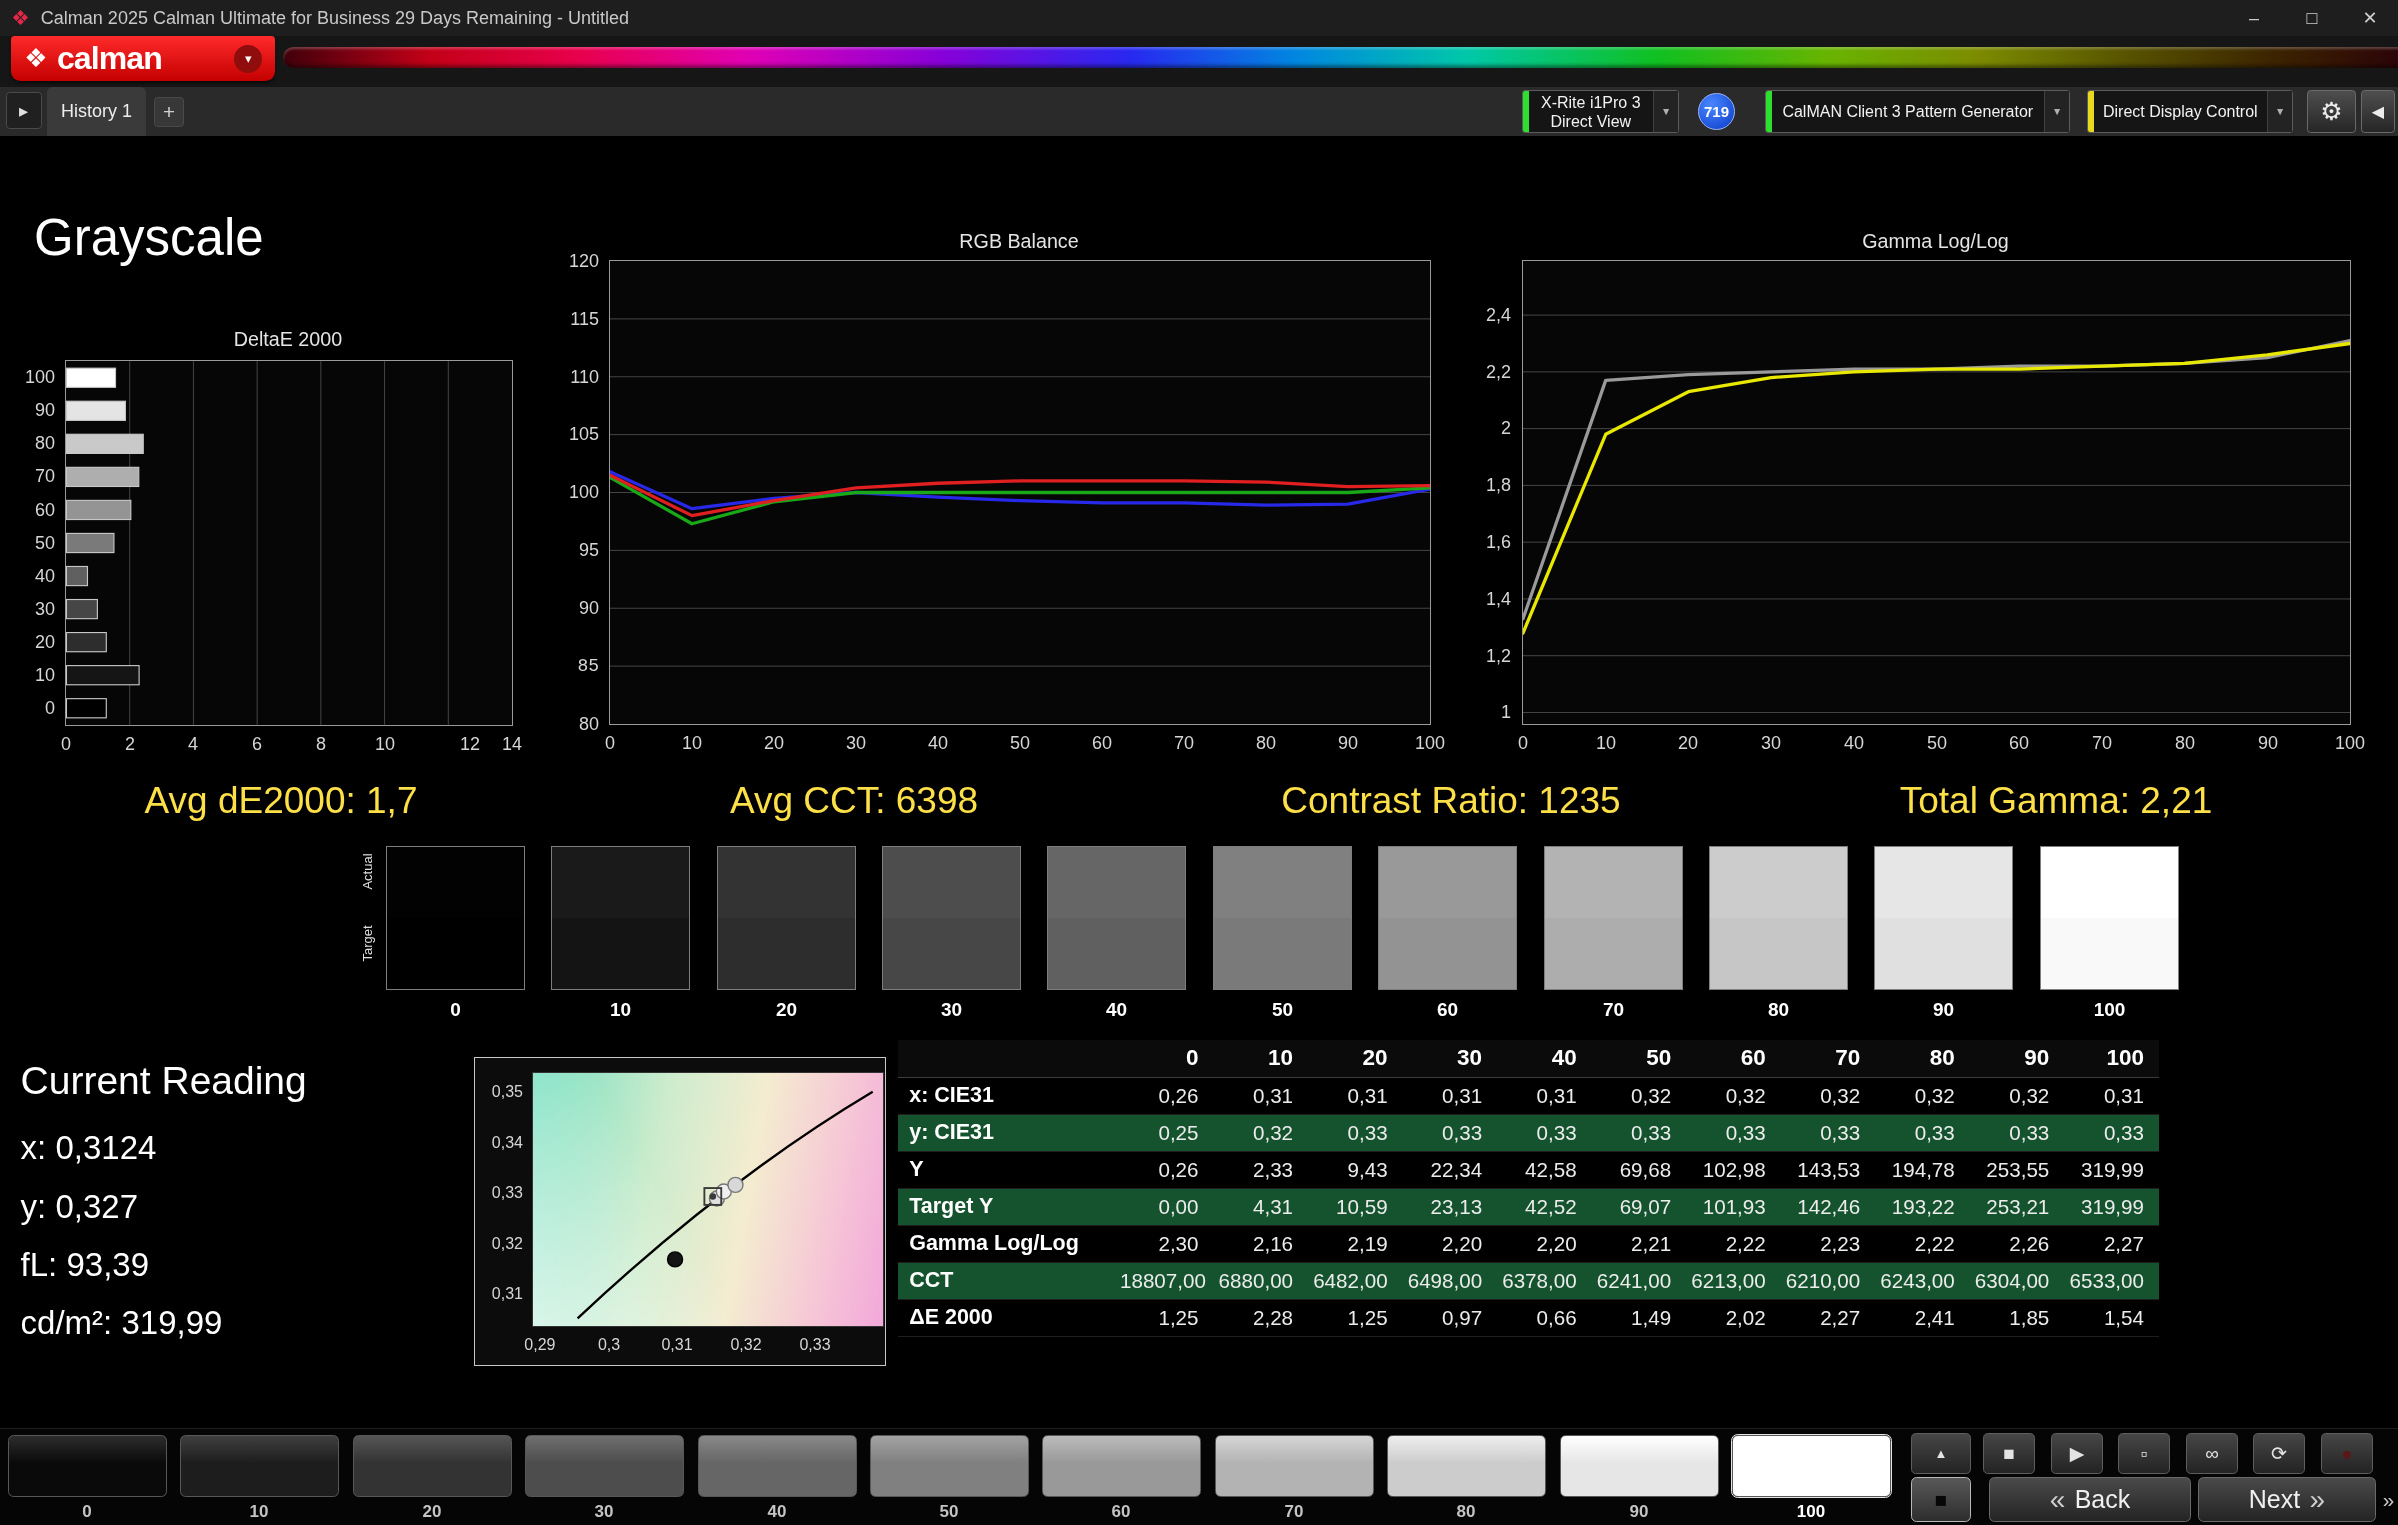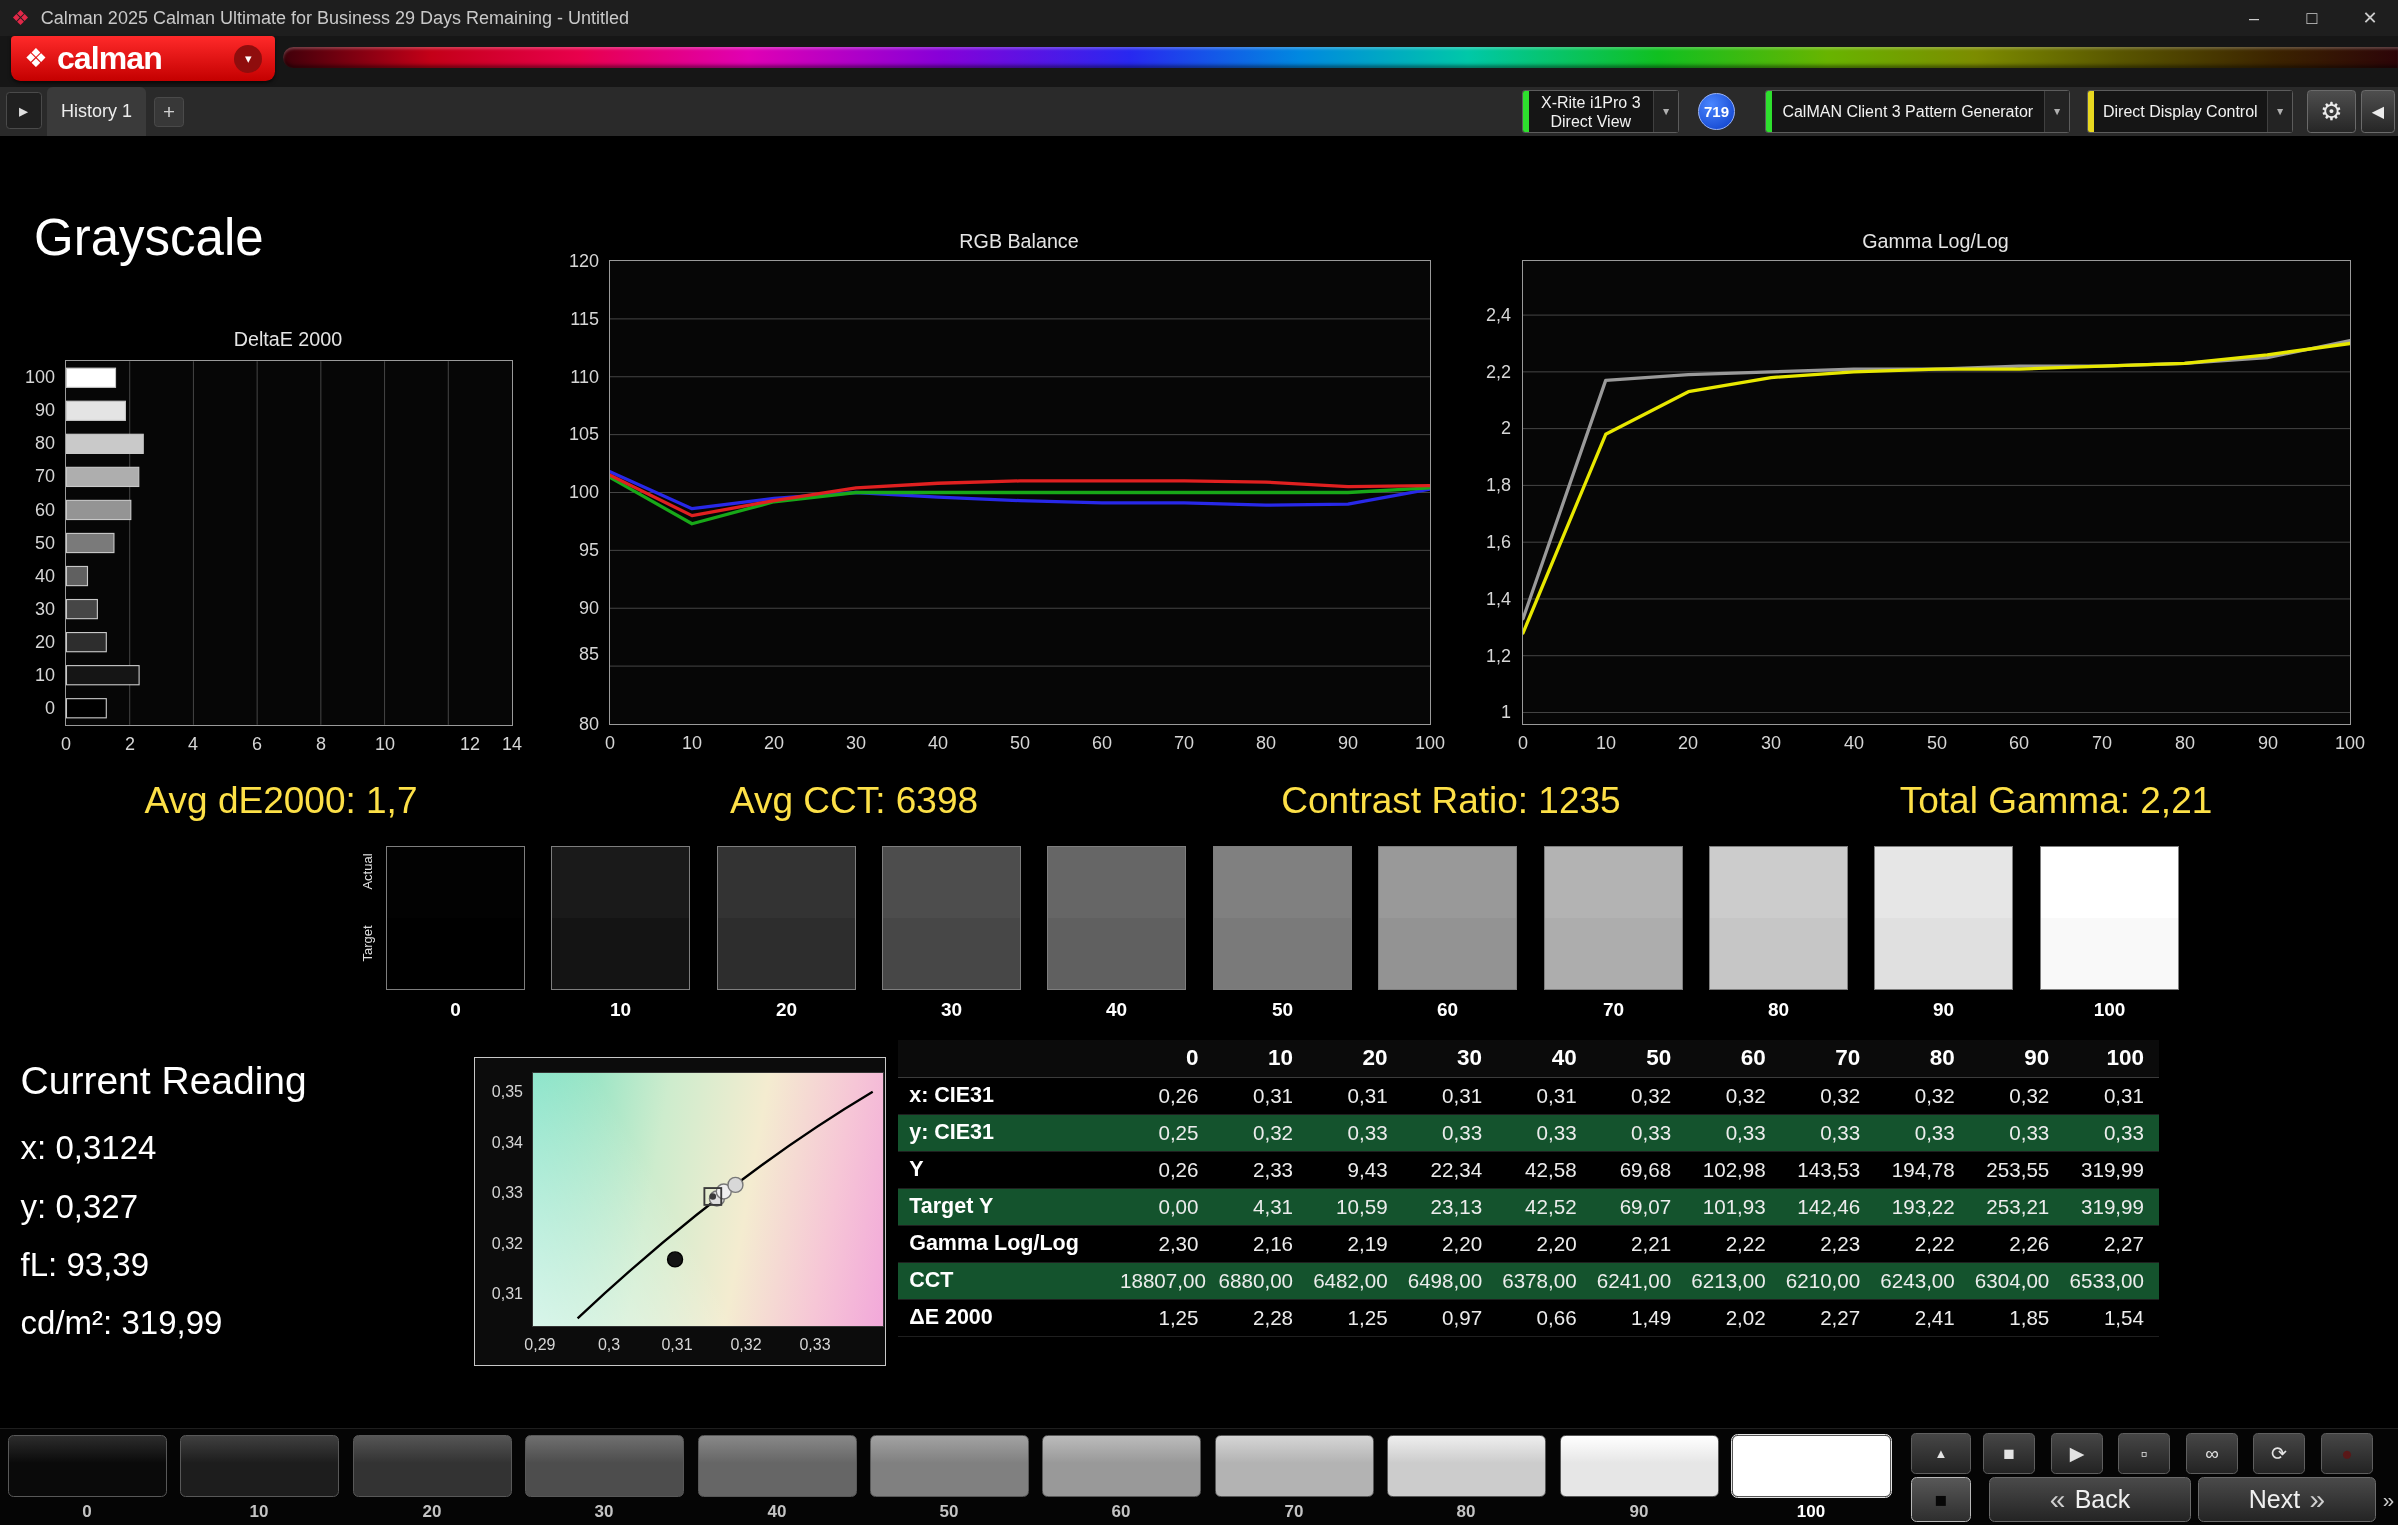--- a/index.html
+++ b/index.html
@@ -211,21 +211,21 @@
         <line x1="0" y1="308.75" x2="875" y2="308.75" stroke="#4a4a4a" stroke-width="1"></line>
         <line x1="0" y1="247" x2="875" y2="247" stroke="#4a4a4a" stroke-width="1"></line>
         <line x1="0" y1="185.25" x2="875" y2="185.25" stroke="#4a4a4a" stroke-width="1"></line>
         <line x1="0" y1="123.5" x2="875" y2="123.5" stroke="#4a4a4a" stroke-width="1"></line>
         <line x1="0" y1="61.75" x2="875" y2="61.75" stroke="#4a4a4a" stroke-width="1"></line>
         <polyline points="0,224.77000000000004 87.5,264.2900000000001 175,253.175 262.5,247 350,251.94000000000005 437.5,255.64500000000004 525,258.11500000000007 612.5,258.11500000000007 700,260.5849999999999 787.5,259.35 875,243.29500000000002" fill="none" stroke="#2828e8" stroke-width="3.5" stroke-linejoin="round" stroke-linecap="round"></polyline>
         <polyline points="0,230.945 87.5,280.345 175,256.88 262.5,247 350,247 437.5,247 525,247 612.5,247 700,247 787.5,247 875,242.05999999999995" fill="none" stroke="#18a818" stroke-width="3.5" stroke-linejoin="round" stroke-linecap="round"></polyline>
         <polyline points="0,228.47500000000002 87.5,271.7 175,255.64500000000004 262.5,242.05999999999995 350,237.12000000000006 437.5,234.64999999999998 525,234.64999999999998 612.5,234.64999999999998 700,235.88499999999993 787.5,240.82500000000002 875,239.59000000000006" fill="none" stroke="#e02020" stroke-width="3.5" stroke-linejoin="round" stroke-linecap="round"></polyline>
       </svg>
       <div class="ticklabel" style="right: 831px; top: 451px;">80</div>
-      <div class="ticklabel" style="right: 831px; top: 381px;">85</div>
+      <div class="ticklabel" style="right: 831px; top: 393px; font-family: Liberation Mono, monospace;">85</div>
       <div class="ticklabel" style="right: 831px; top: 335px;">90</div>
       <div class="ticklabel" style="right: 831px; top: 277px;">95</div>
       <div class="ticklabel" style="right: 831px; top: 219px;">100</div>
       <div class="ticklabel" style="right: 831px; top: 161px;">105</div>
       <div class="ticklabel" style="right: 831px; top: 104px;">110</div>
       <div class="ticklabel" style="right: 831px; top: 46px;">115</div>
       <div class="ticklabel" style="right: 831px; top: -12px;">120</div>
       <div class="ticklabel" style="left: 0px; top: 470px; transform: translateX(-50%);">0</div>
       <div class="ticklabel" style="left: 82px; top: 470px; transform: translateX(-50%);">10</div>
       <div class="ticklabel" style="left: 164px; top: 470px; transform: translateX(-50%);">20</div>

